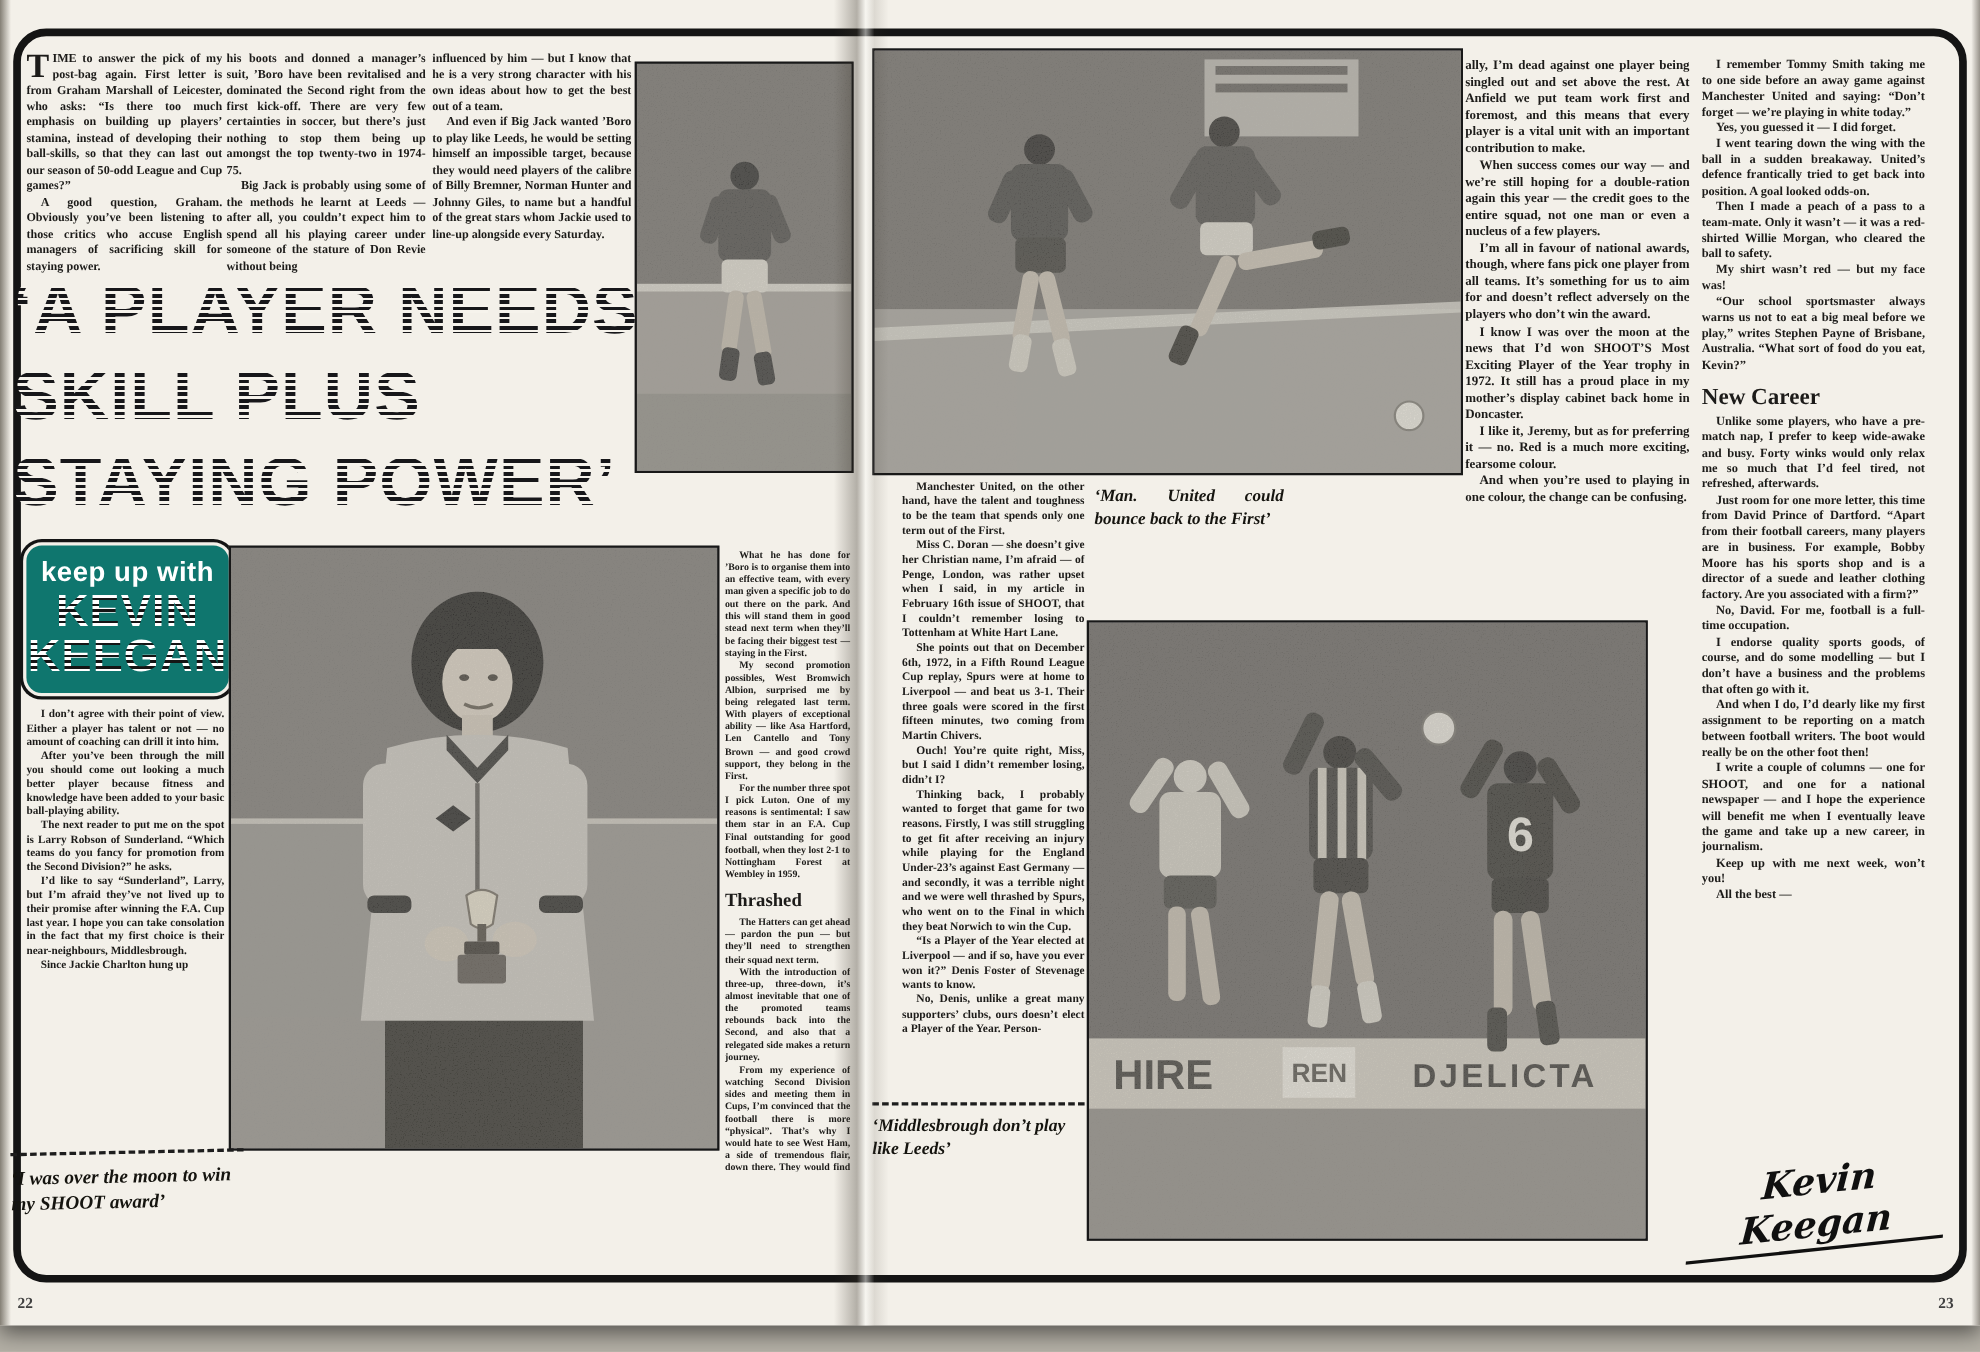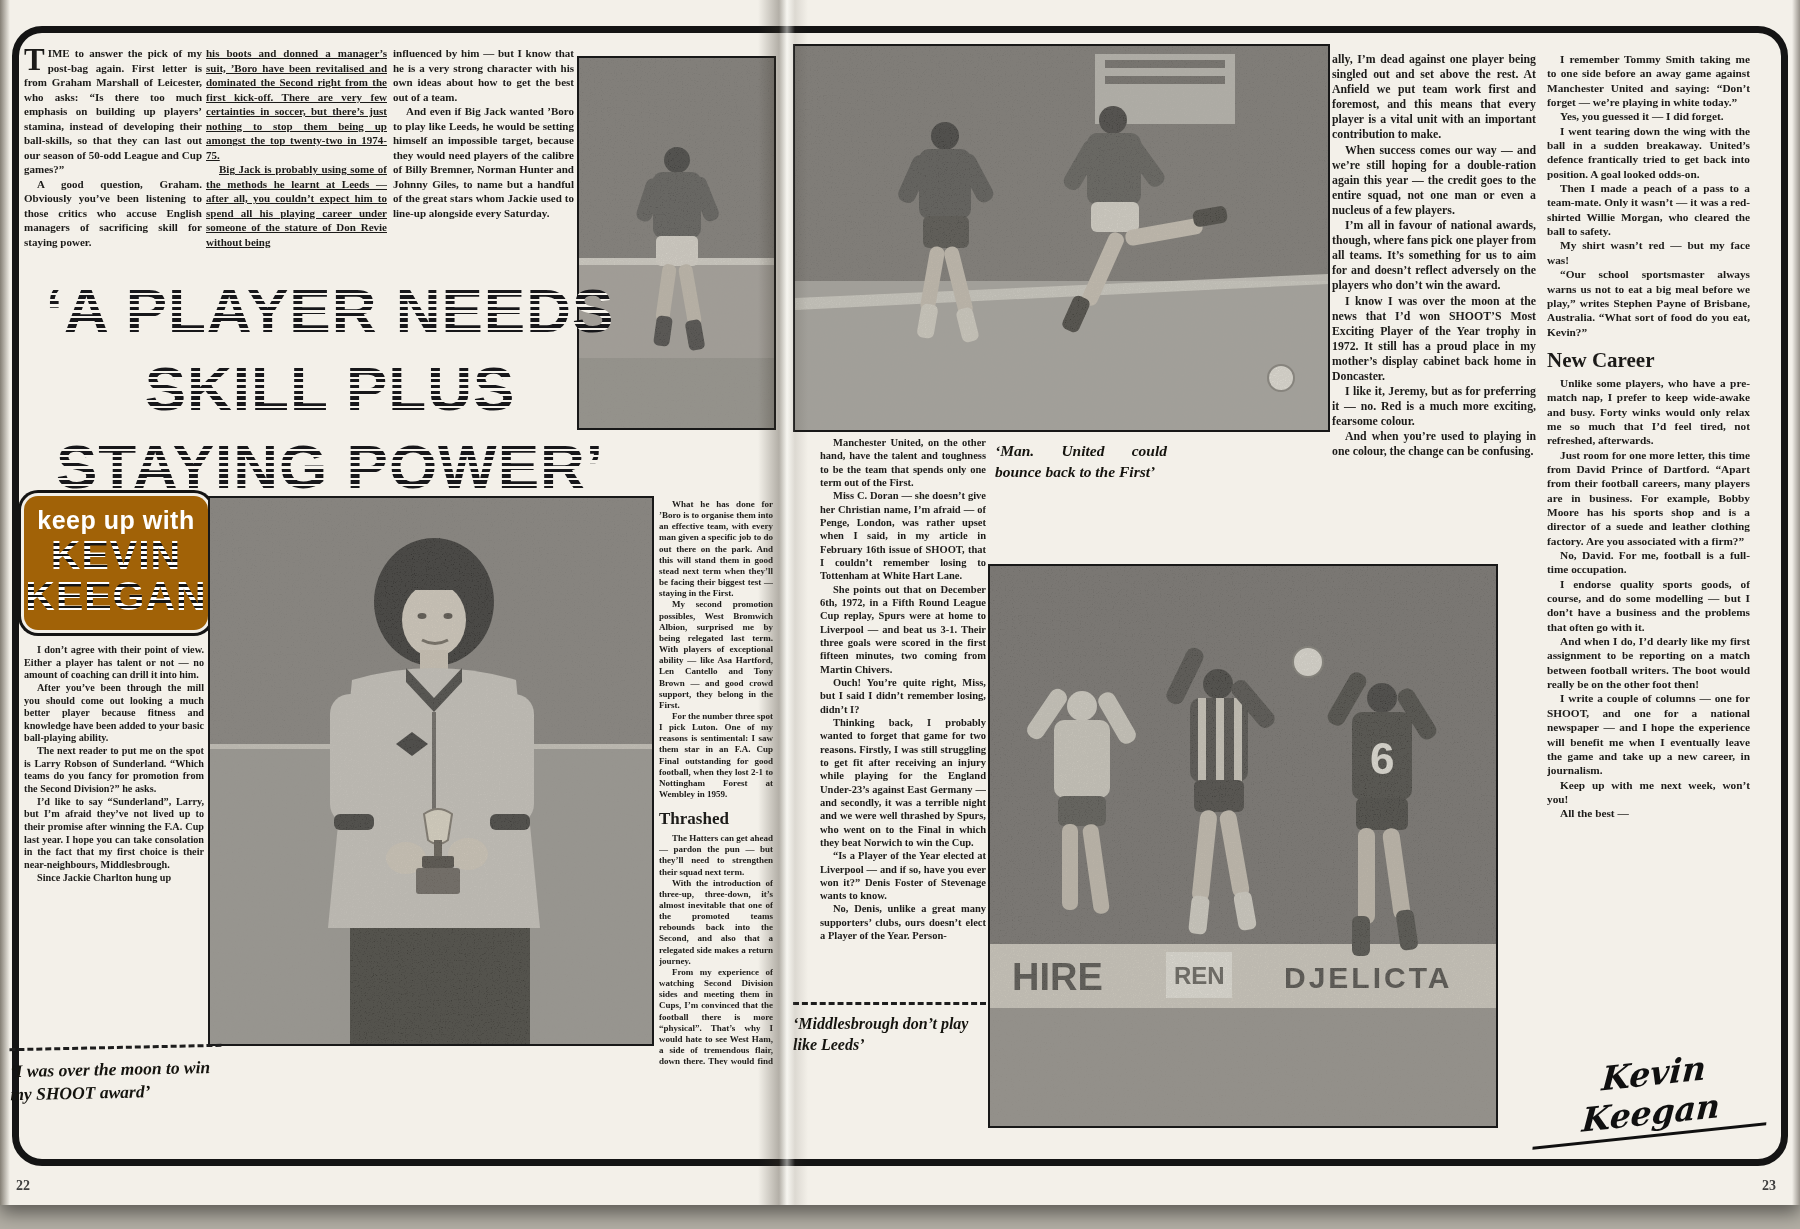--- a/index.html
+++ b/index.html
@@ -16,34 +16,34 @@
   .gutter{position:absolute;left:758px;top:0;width:50px;height:1205px;z-index:40;pointer-events:none;
           background:linear-gradient(to right,rgba(56,50,40,0) 0%,rgba(56,50,40,.34) 42%,
                      rgba(250,250,246,.55) 58%,rgba(56,50,40,.12) 74%,rgba(56,50,40,0) 100%);}
   
   .col{position:absolute;color:#1c1b19;font-weight:700;text-align:justify;overflow:hidden;}
   .col p{margin:0;text-indent:13px;}
   .col p.ni{text-indent:0;}
   .dropcap{float:left;font-size:31px;line-height:25px;padding:1px 3px 0 0;font-weight:700;}
   .subhead{font-size:21px;line-height:1.05;margin:10px 0 5px;font-weight:700;text-align:left;}
   #col1{left:24px;top:46px;width:178px;height:215px;font-size:11px;line-height:1.32;}
-  #col2{left:206px;top:46px;width:181px;height:225px;font-size:11px;line-height:1.32;text-decoration:underline;}
+  #col2{left:206px;top:46px;width:181px;height:225px;font-size:11px;line-height:1.32;}
   #col3{left:393px;top:46px;width:181px;height:228px;font-size:11px;line-height:1.32;}
   #colL{left:24px;top:644px;width:180px;height:400px;font-size:10.2px;line-height:1.24;}
   #colBoro{left:659px;top:499px;width:114px;height:566px;font-size:9px;line-height:1.24;}
   #colBoro .subhead{font-size:17px;}
   #colManu{left:820px;top:436px;width:166px;height:564px;font-size:10.5px;line-height:1.27;}
   #colAnfield{left:1332px;top:52px;width:204px;height:505px;font-size:11.8px;line-height:1.28;}
   #colTommy{left:1547px;top:52px;width:203px;height:968px;font-size:11.3px;line-height:1.27;}
   
-  #headline{position:absolute;left:12px;top:272px;width:636px;text-align:center;}
+  #headline{position:absolute;left:12px;top:244px;width:636px;}
   .hl{display:block;font-family:"Liberation Sans",sans-serif;font-weight:700;
       font-size:62px;line-height:78px;letter-spacing:1px;color:#17171a;}
   
-  #badge{position:absolute;left:24px;top:496px;width:184px;height:134px;background:#a16207;
+  #badge{position:absolute;left:24px;top:496px;width:184px;height:134px;background:#0f766e;
          border-radius:14px;box-shadow:0 0 0 3px #f3f0e9,0 0 0 6px #141414;
          text-align:center;box-sizing:border-box;padding-top:9px;}
   .badge-kicker{display:block;font-family:"Liberation Sans",sans-serif;font-weight:700;
                 font-size:25px;line-height:30px;color:#ffffff;letter-spacing:.5px;}
   .badge-name{display:block;font-family:"Liberation Sans",sans-serif;font-weight:700;
               font-size:41px;line-height:41px;letter-spacing:1px;color:#ffffff;}
   @supports ((-webkit-background-clip: text) or (background-clip: text)){
     .striped{background-image:repeating-linear-gradient(#17171a 0 3.4px,#f6f3ec 3.4px 5.8px);
              -webkit-background-clip:text;background-clip:text;color:transparent;}
     .striped-w{background-image:repeating-linear-gradient(#ffffff 0 3.1px,#151515 3.1px 5.3px);

